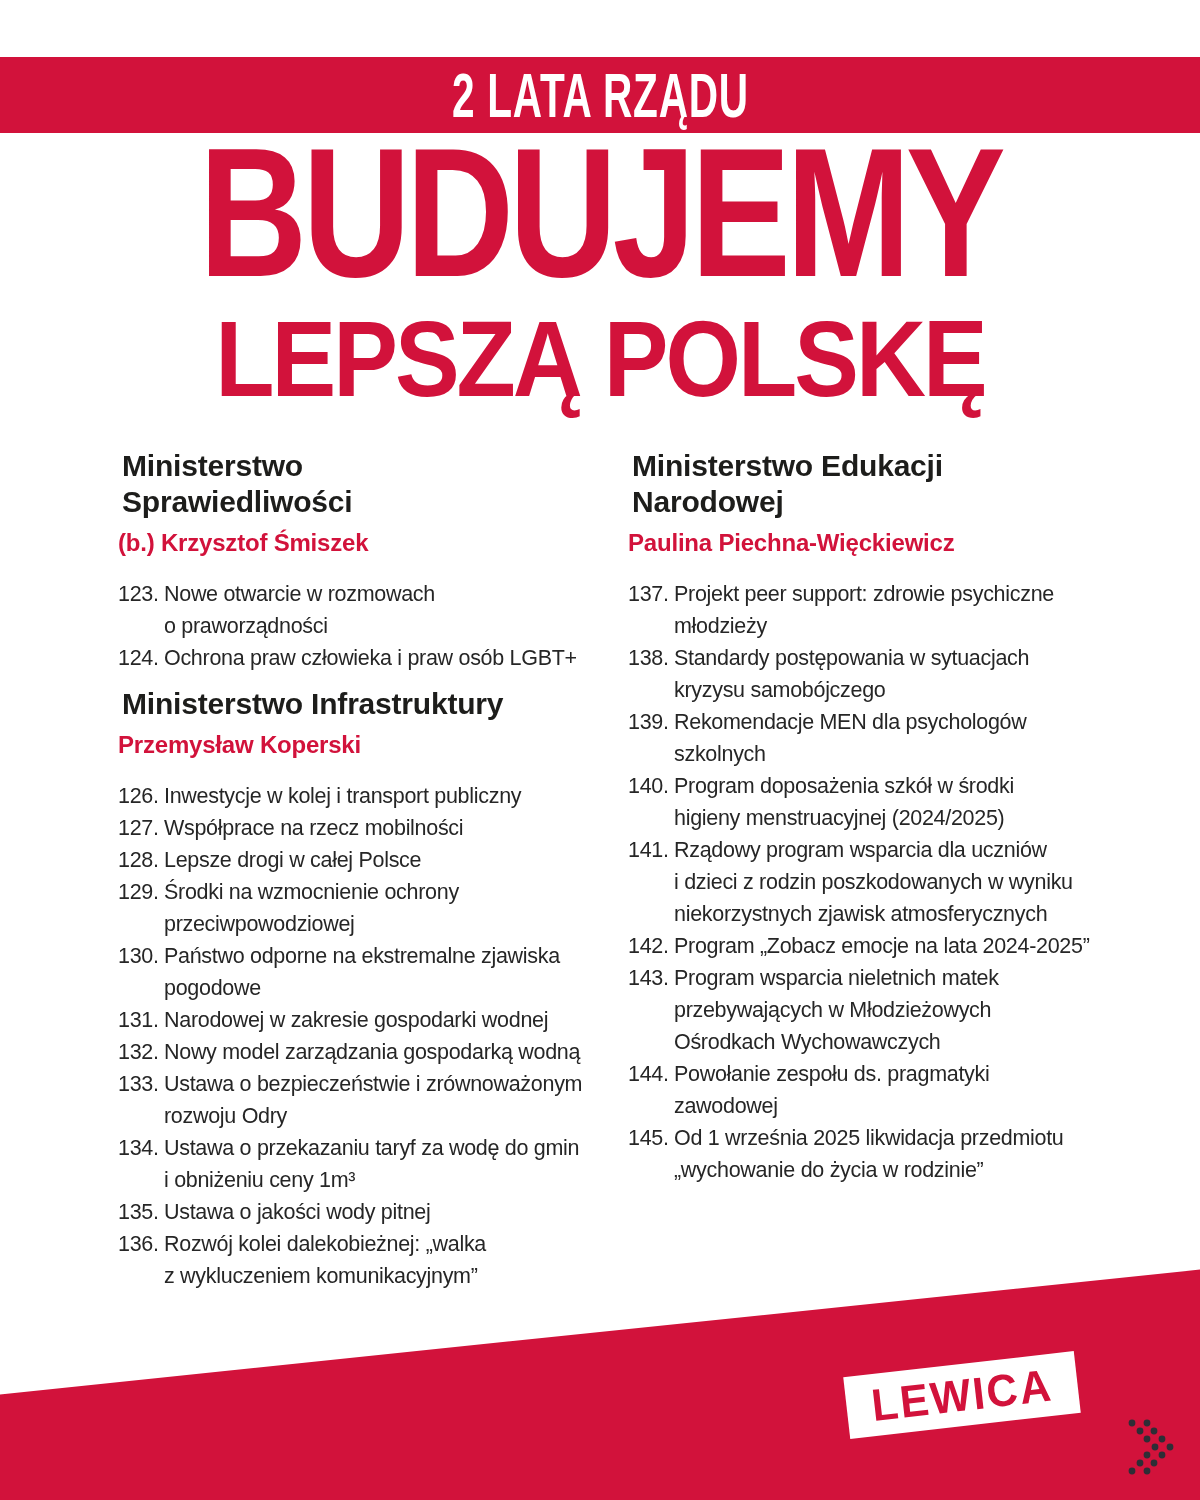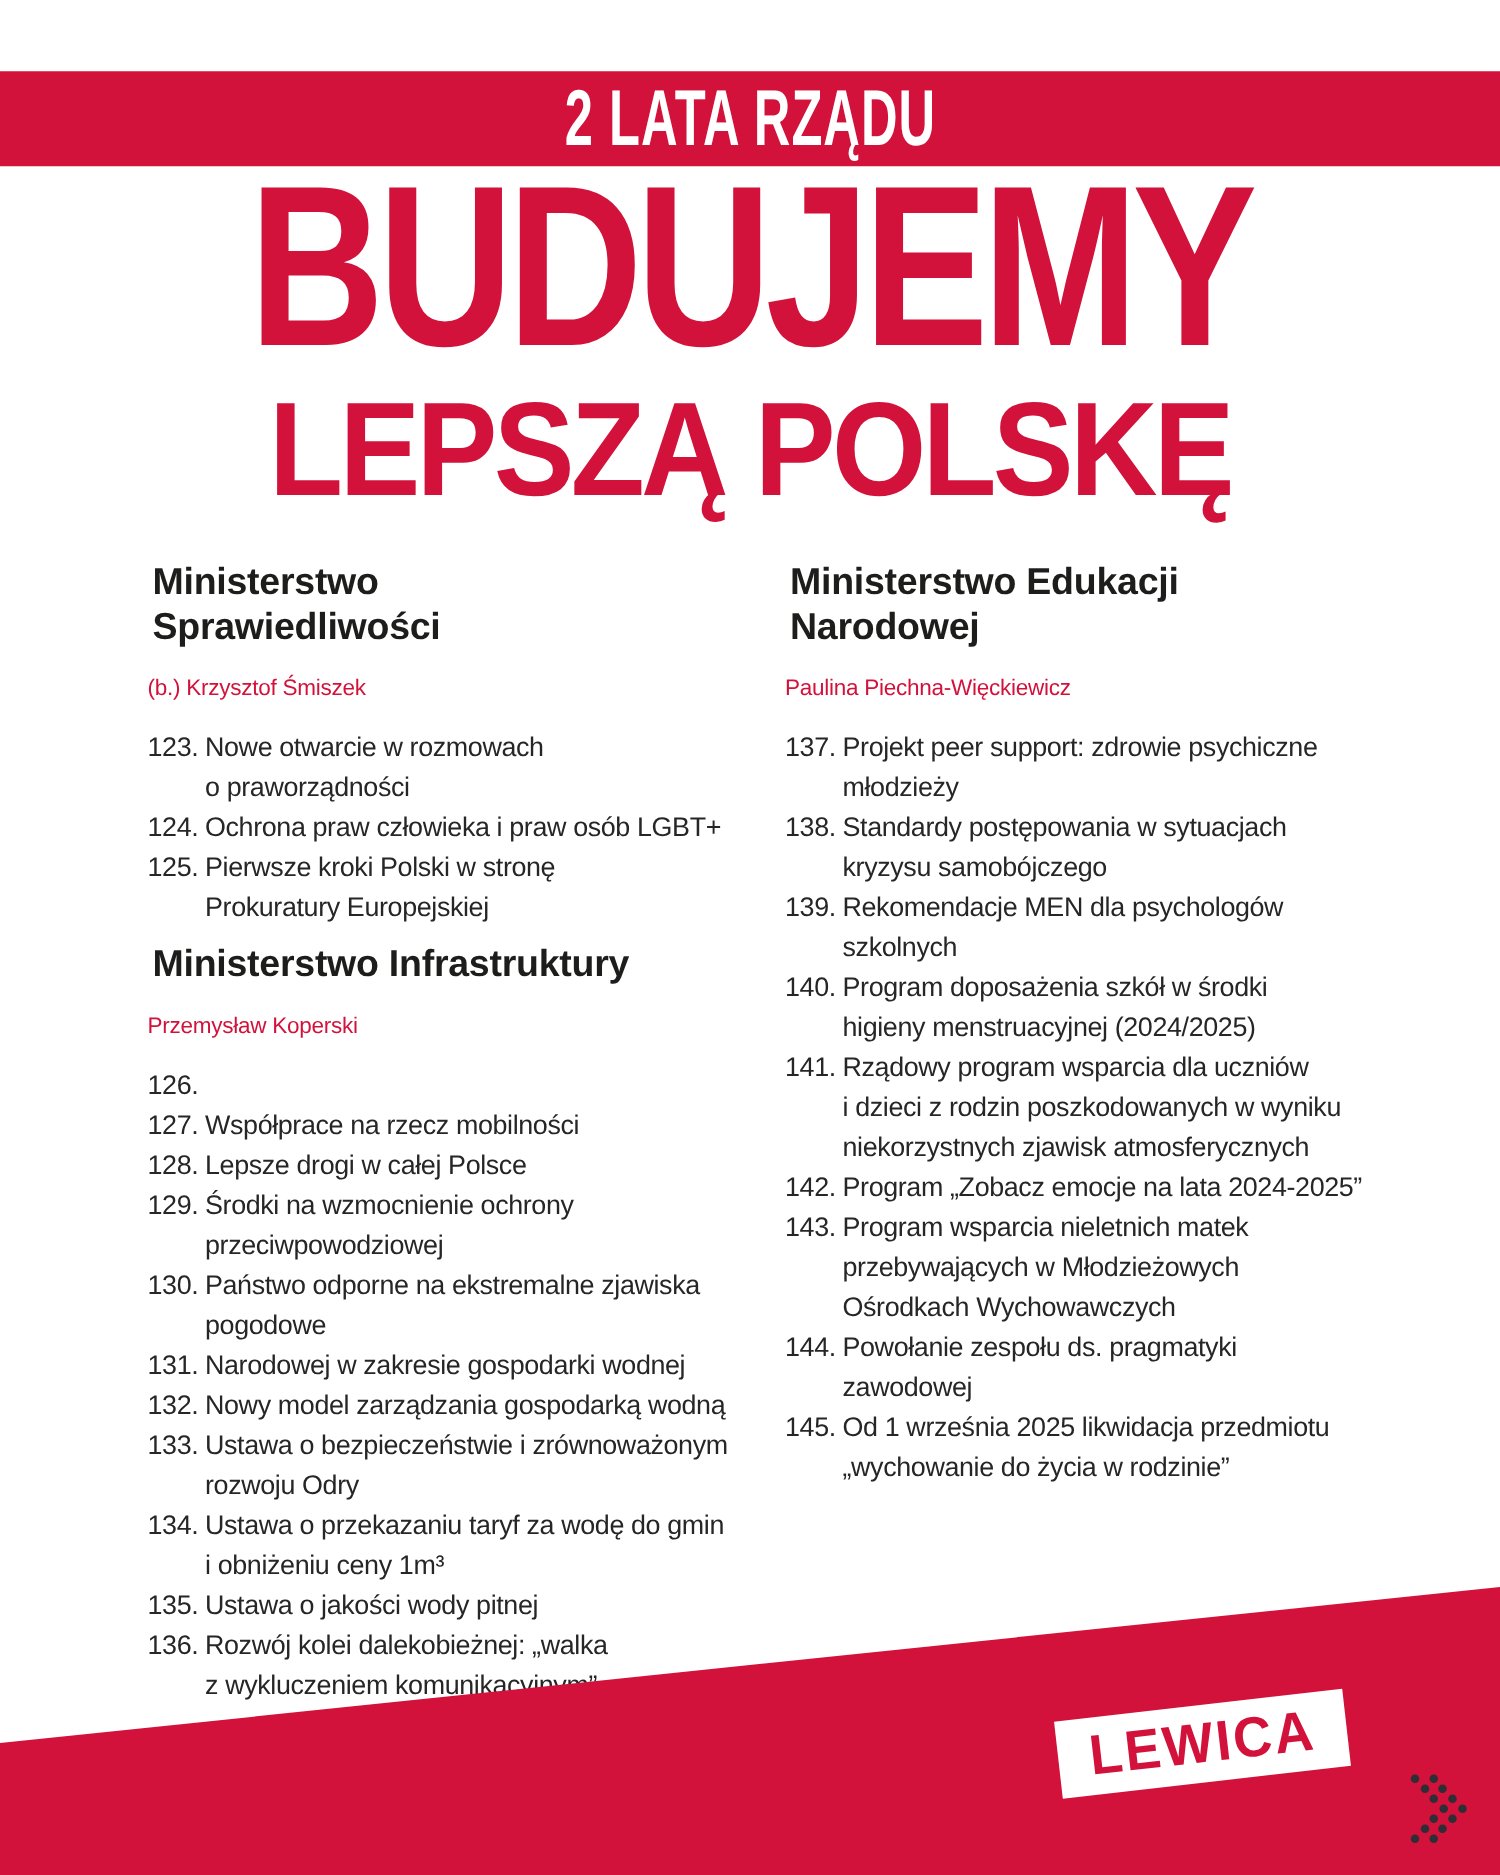--- a/index.html
+++ b/index.html
@@ -51,22 +51,22 @@
     align-items:start;
   }
   .section{margin:0;}
   .section + .section{margin-top:12px;}
   .ministry{
     margin:4px;color:var(--ink);
     font-size:30px;font-weight:800;line-height:1.2;
     letter-spacing:-0.2px;white-space:pre-line;
   }
   .minister{
-    margin-top:20px;color:var(--red);
-    font-size:18px;font-weight:400;letter-spacing:-0.2px;
+    margin-top:9px;color:var(--red);
+    font-size:24px;font-weight:700;letter-spacing:-0.2px;
   }
   ol.items{
     list-style:none;margin:21px 0 0 0;padding:0;
     font-size:21.5px;line-height:32px;color:#262626;letter-spacing:-0.3px;
   }
   ol.items li{display:flex;align-items:flex-start;}
   .num{flex:0 0 46px;width:46px;}
   .itext{white-space:pre-line;}
 
   
@@ -111,34 +111,30 @@
         <ol class="items">
           <li>
             <span class="num">123.</span>
             <span class="itext">Nowe otwarcie w rozmowach
 o praworządności</span>
           </li>
           <li>
             <span class="num">124.</span>
             <span class="itext">Ochrona praw człowieka i praw osób LGBT+</span>
           </li>
-          <li>
-            <span class="num">125.</span>
-            <span class="itext">Pierwsze kroki Polski w stronę
-Prokuratury Europejskiej</span>
-          </li>
         </ol>
       </div>
 
       <div class="section">
         <h2 class="ministry">Ministerstwo Infrastruktury</h2>
         <div class="minister">Przemysław Koperski</div>
         <ol class="items">
           <li>
             <span class="num">126.</span>
+            <span class="itext">Inwestycje w kolej i transport publiczny</span>
           </li>
           <li>
             <span class="num">127.</span>
             <span class="itext">Współprace na rzecz mobilności</span>
           </li>
           <li>
             <span class="num">128.</span>
             <span class="itext">Lepsze drogi w całej Polsce</span>
           </li>
           <li>

